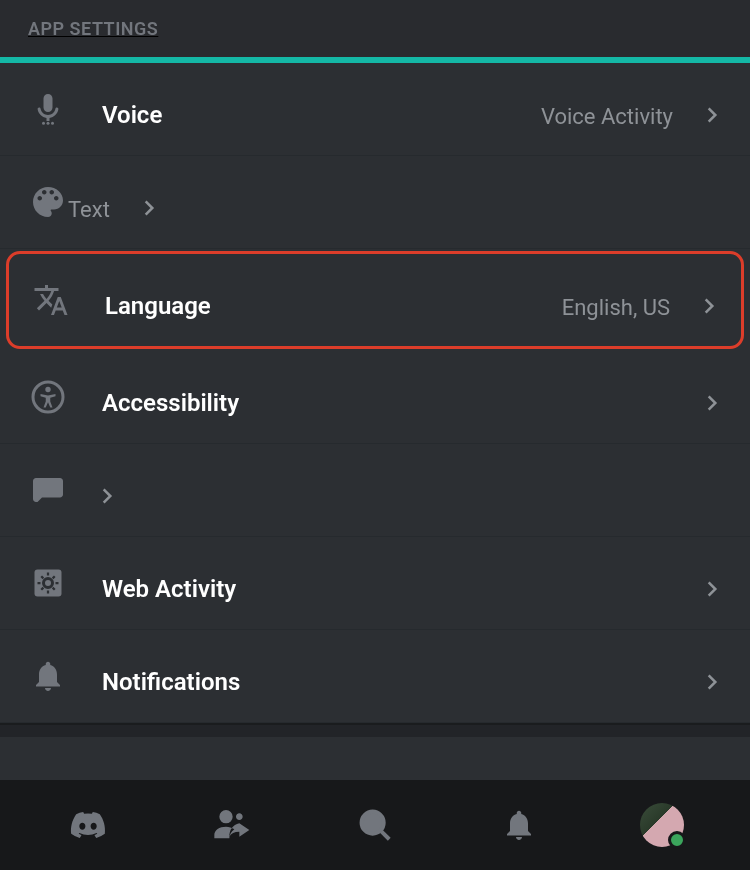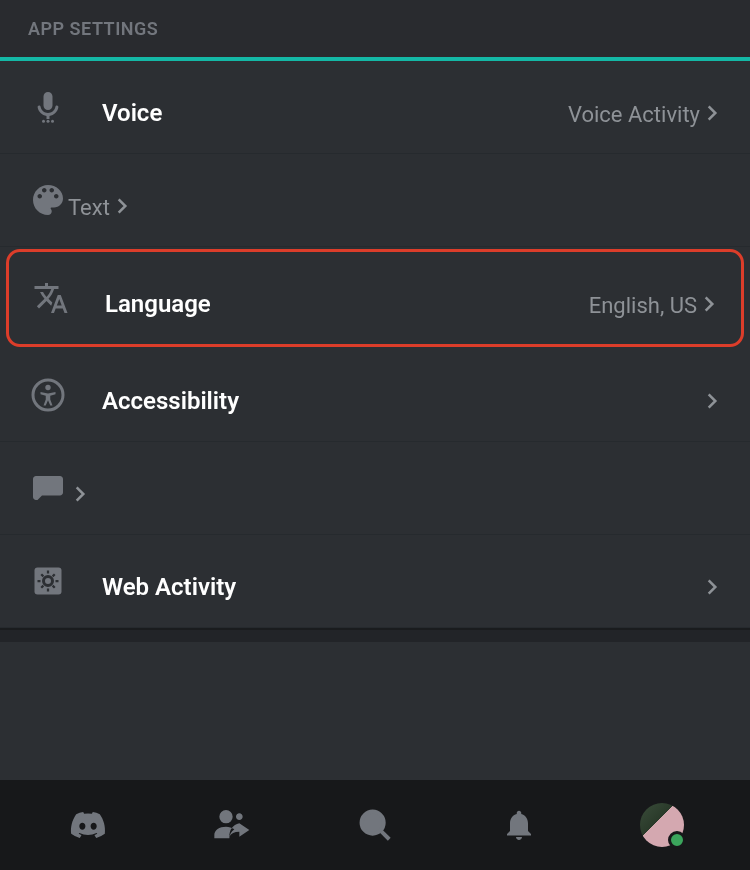--- a/index.html
+++ b/index.html
@@ -11,21 +11,22 @@
       width: 750px;
       height: 870px;
       background: #2C2F33;
       font-family: -apple-system, BlinkMacSystemFont, "Segoe UI", Roboto, Helvetica, Arial, sans-serif;
       overflow: hidden;
       position: relative;
     }
     .header {
       background: #292B2F;
       padding: 18px 28px;
-      border-bottom: 4px solid #14b8a6;
+      border-bottom: 6px solid #14b8a6;
+      text-decoration: underline;
     }
     .header-title {
       color: #72767d;
       font-size: 18px;
       font-weight: 600;
       letter-spacing: 0.5px;
     }
     .settings-list {
       background: #2C2F33;
     }
@@ -54,21 +55,21 @@
       color: #ffffff;
       font-size: 24px;
       font-weight: 600;
       margin-left: 34px;
       flex-grow: 1;
     }
     .item-value {
       color: #8e9297;
       font-size: 22px;
       font-weight: 400;
-      margin-right: 2px;
+      margin-right: 29px;
     }
     .chevron {
       flex-shrink: 0;
     }
     .chevron svg {
       width: 20px;
       height: 20px;
       stroke: #8e9297;
       stroke-width: 3;
       fill: none;
@@ -223,20 +224,34 @@
     </div>
     <div class="item-label">Web Activity</div>
     <div class="item-value"></div>
     <div class="chevron">
       <svg viewBox="0 0 24 24">
           <polyline points="8,4 16,12 8,20"></polyline>
         </svg>
     </div>
   </div>
 
+  <div class="settings-item">
+    <div class="item-icon">
+      <svg viewBox="0 0 24 24">
+          <path d="M12 22c1.1 0 2-.9 2-2h-4c0 1.1.9 2 2 2zm6-6v-5c0-3.07-1.64-5.64-4.5-6.32V4c0-.83-.67-1.5-1.5-1.5s-1.5.67-1.5 1.5v.68C7.63 5.36 6 7.92 6 11v5l-2 2v1h16v-1l-2-2zM13 9h-2v4h2V9zm0 5h-2v2h2v-2z"></path>
+        </svg>
+    </div>
+    <div class="item-label">Notifications</div>
+    <div class="item-value"></div>
+    <div class="chevron">
+      <svg viewBox="0 0 24 24">
+          <polyline points="8,4 16,12 8,20"></polyline>
+        </svg>
+    </div>
+  </div>
 
 </div>
 
 <div class="spacer"></div>
 
 <div class="bottom-nav">
   <div class="nav-icon">
     <svg viewBox="0 0 24 24" width="44" height="34">
         <path d="M20.317 4.37a19.79 19.79 0 0 0-4.885-1.515.074.074 0 0 0-.079.037c-.21.375-.444.864-.608 1.25a18.27 18.27 0 0 0-5.487 0 12.64 12.64 0 0 0-.617-1.25.077.077 0 0 0-.079-.037A19.74 19.74 0 0 0 3.677 4.37a.07.07 0 0 0-.032.027C.533 9.046-.32 13.58.099 18.057a.082.082 0 0 0 .031.057 19.9 19.9 0 0 0 5.993 3.03.078.078 0 0 0 .084-.028c.462-.63.874-1.295 1.226-1.994a.076.076 0 0 0-.041-.106 13.1 13.1 0 0 1-1.872-.892.077.077 0 0 1-.008-.128 10.2 10.2 0 0 0 .372-.292.074.074 0 0 1 .077-.01c3.928 1.793 8.18 1.793 12.062 0a.074.074 0 0 1 .078.01c.12.098.246.198.373.292a.077.077 0 0 1-.006.127 12.3 12.3 0 0 1-1.873.892.077.077 0 0 0-.041.107c.36.698.772 1.362 1.225 1.993a.076.076 0 0 0 .084.028 19.84 19.84 0 0 0 6.002-3.03.077.077 0 0 0 .032-.054c.5-5.177-.838-9.674-3.549-13.66a.061.061 0 0 0-.031-.03zM8.02 15.33c-1.183 0-2.157-1.085-2.157-2.419 0-1.333.956-2.419 2.157-2.419 1.21 0 2.176 1.096 2.157 2.42 0 1.333-.956 2.418-2.157 2.418zm7.975 0c-1.183 0-2.157-1.085-2.157-2.419 0-1.333.955-2.419 2.157-2.419 1.21 0 2.176 1.096 2.157 2.42 0 1.333-.946 2.418-2.157 2.418z"></path>
       </svg>

